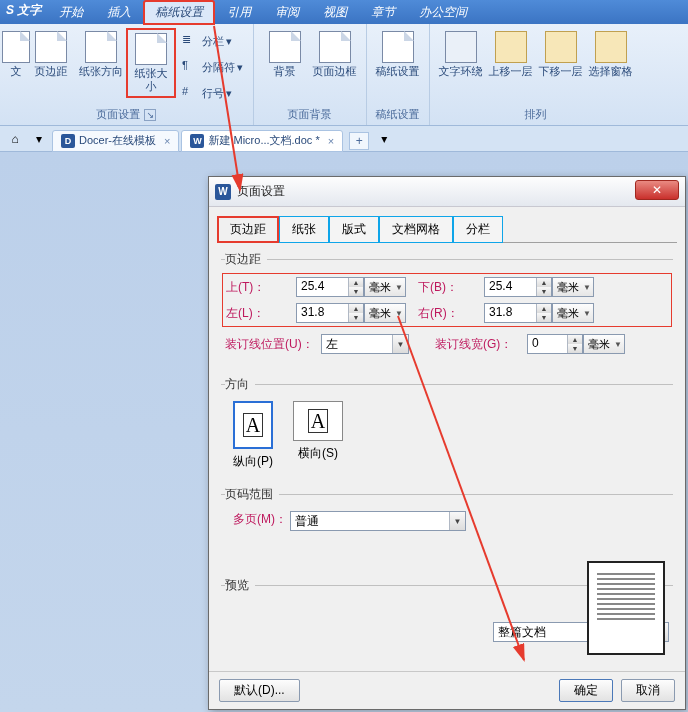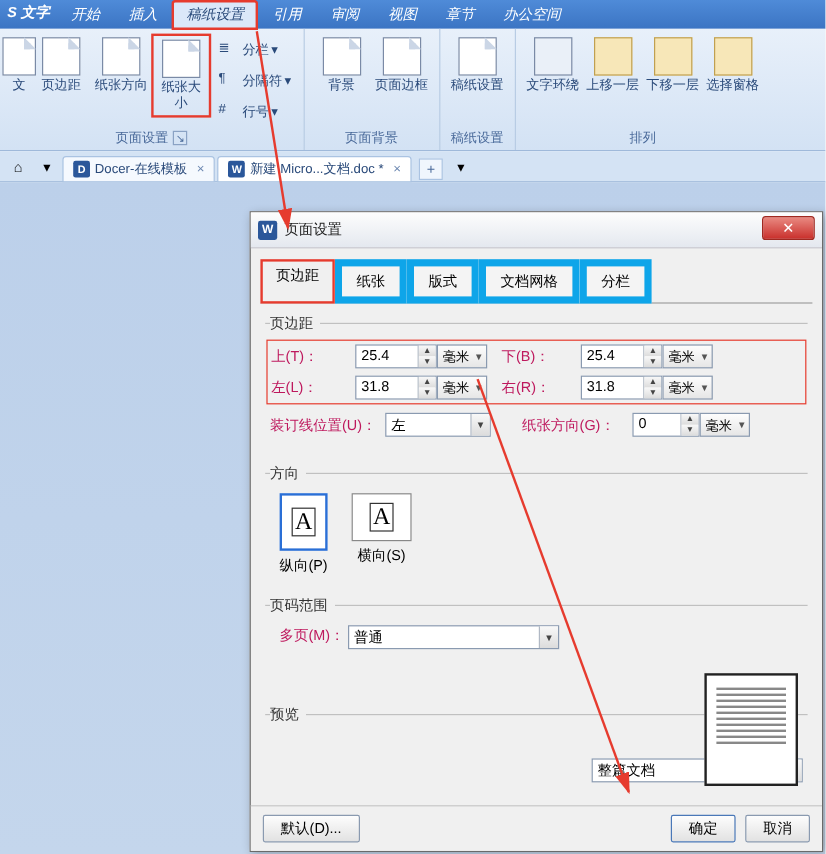--- a/index.html
+++ b/index.html
@@ -36,21 +36,21 @@
 
   .workarea { height: 560px; background: linear-gradient(#bcd0ea,#c4d6ec); position: relative; }
 
   
   .dialog { position: absolute; left: 208px; top: 176px; width: 478px; height: 534px; background: #f0f0f0; border: 1px solid #6a6a6a; box-shadow: 2px 2px 8px rgba(0,0,0,0.3); }
   .dlg-title { height: 30px; background: linear-gradient(#fdfdfd,#e4e8ef); display: flex; align-items: center; padding-left: 6px; border-bottom: 1px solid #c8c8d0; }
   .dlg-title .wicon { width: 16px; height: 16px; background: #2b579a; color: #fff; font-size: 10px; font-weight: bold; display: flex; align-items: center; justify-content: center; border-radius: 2px; margin-right: 6px;}
   .dlg-title .t { font-size: 12px; color: #222; }
   .closebtn { position: absolute; right: 6px; top: 3px; width: 44px; height: 20px; background: linear-gradient(#e98a82,#c9302c); border: 1px solid #a02820; border-radius: 3px; color: #fff; display: flex; align-items: center; justify-content: center; font-size: 12px; }
   .dlg-tabs { display: flex; padding: 8px 8px 0 8px; }
-  .dlg-tab { padding: 4px 12px; border: 6px solid #0ea5e9; background: #f4f4f4; font-size: 12px; margin-right: 0px; position: relative; top: 1px; }
+  .dlg-tab { padding: 4px 12px; border: 1px solid #0ea5e9; background: #f4f4f4; font-size: 12px; margin-right: 0px; position: relative; top: 1px; }
   .dlg-tab.active { background: #f0f0f0; border-bottom: 1px solid #f0f0f0; z-index: 2;}
   .dlg-tab.hilite { border: 2px solid #e63b2e; padding: 3px 11px; }
   .dlg-body { border-top: 1px solid #a0a0a0; margin: 0 8px; padding: 8px 4px; }
 
   fieldset { border: 1px solid #c0c0c0; border-left: none; border-right: none; border-bottom: none; padding: 8px 4px 10px 4px; margin-bottom: 6px; }
   legend { font-size: 12px; color: #333; padding-right: 6px; }
 
   .row { display: flex; align-items: center; margin-bottom: 6px; }
   .row label { font-size: 12px; color: #be185d; }
   .spin { width: 68px; height: 20px; border: 1px solid #8a9ab0; background: #fff; font-size: 12px; padding: 1px 16px 1px 4px; position: relative; }
@@ -269,21 +269,21 @@
             </div>
         </div>
       </div>
 
       <div class="row" style="margin-top:10px">
         <label style="width:96px">装订线位置(U)：</label>
         <div class="combo" style="width:88px">
             <span>左</span>
             <div class="ddbtn">▼</div>
           </div>
-        <label style="width:92px;margin-left:26px">纸张方向(G)：</label>
+        <label style="width:92px;margin-left:26px">装订线宽(G)：</label>
         <div class="spin" style="width:56px"><span>0</span><div class="ud">
               <span>▲</span>
               <span>▼</span>
             </div></div>
         <div class="unit">
             <span>毫米</span>
             <span class="dd">▼</span>
           </div>
       </div>
     </fieldset>

